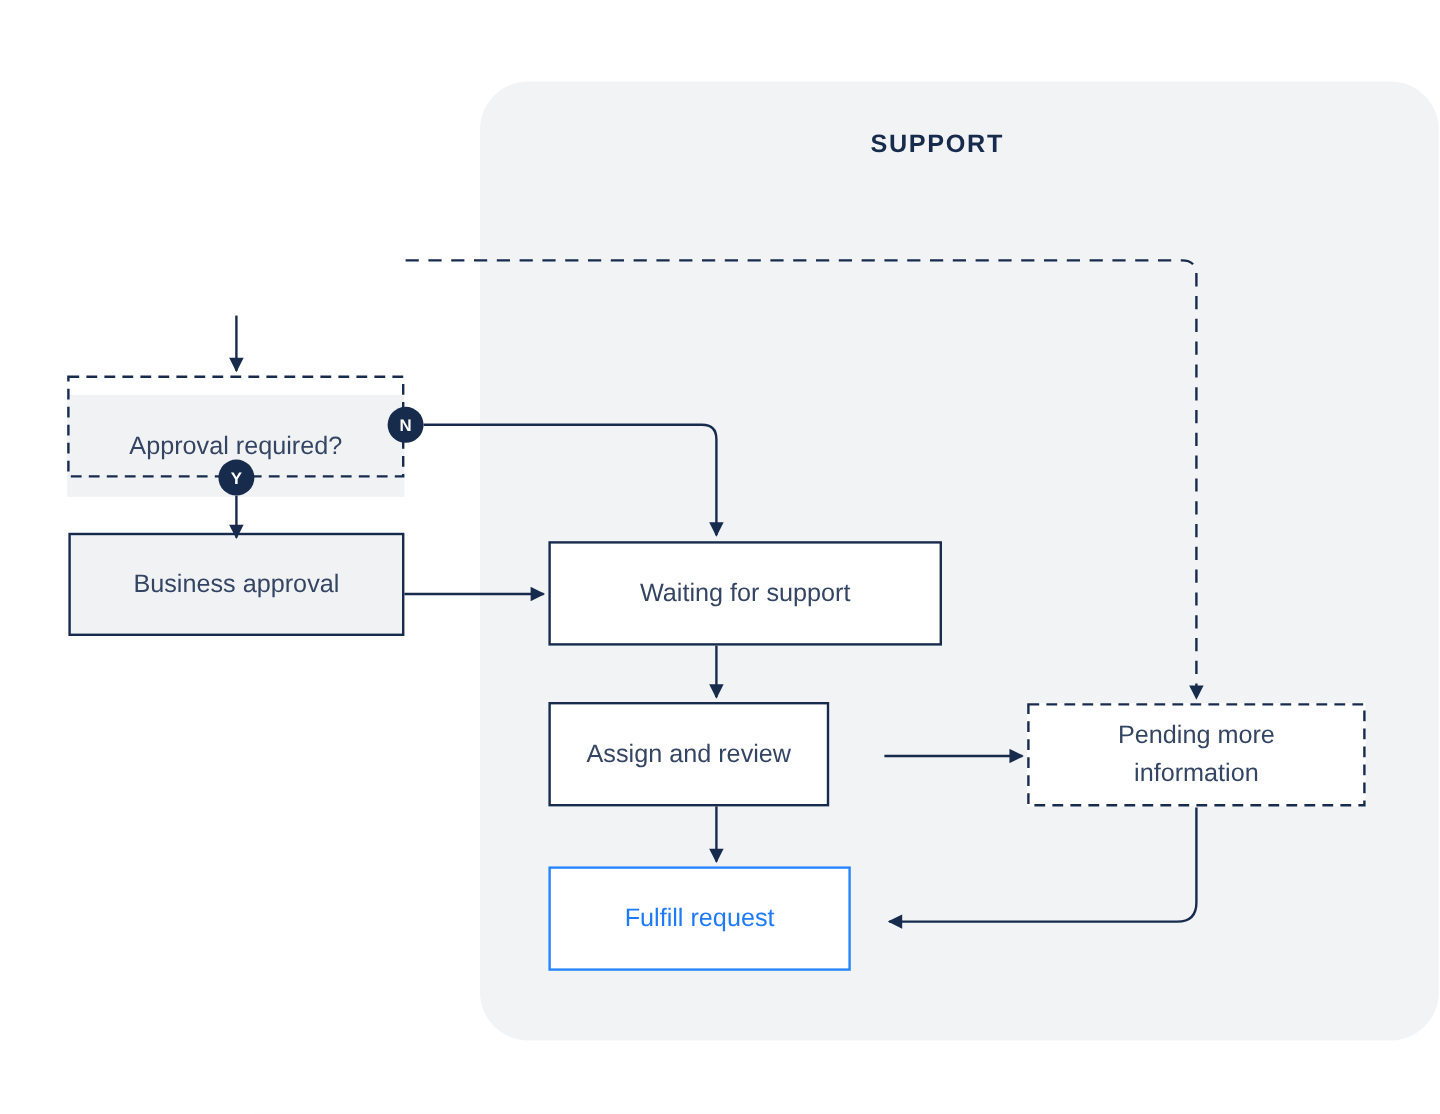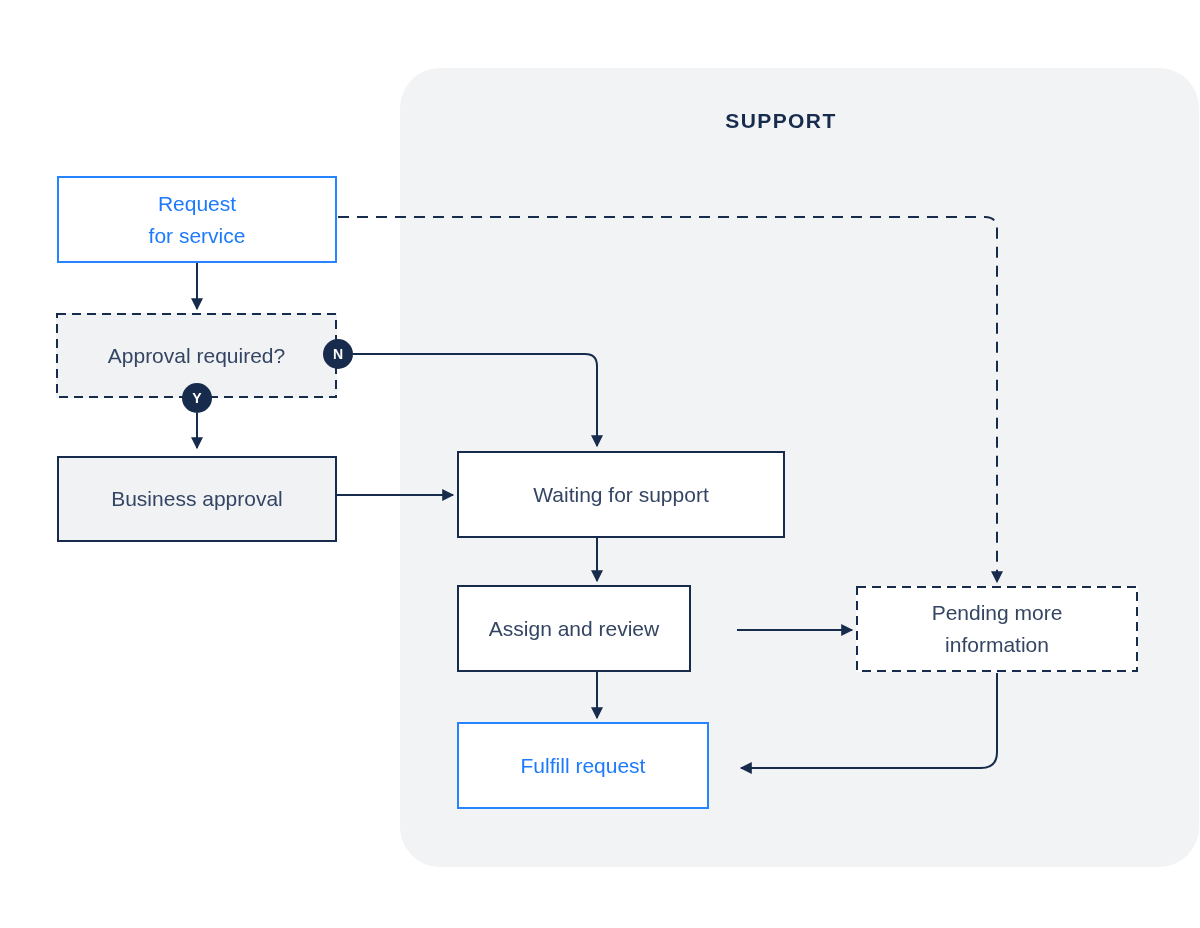--- a/index.html
+++ b/index.html
@@ -21,25 +21,25 @@
   .lane-label{position:absolute;width:280px;text-align:center;
     font-size:21px;font-weight:700;letter-spacing:1.4px;color:var(--navy);z-index:1;}
   .lane-label.customer{left:57px;top:107px;}
   .lane-label.support{left:641px;top:109px;}
 
   .node{position:absolute;display:flex;align-items:center;justify-content:center;
     text-align:center;font-size:21px;color:var(--text);z-index:1;line-height:32px;}
   .node.solid{border:2px solid var(--navy);}
   .node.blue{border:2px solid var(--blue);color:var(--blue-text);}
   .node.bg-white{background:var(--white);}
-  .node.bg-gray{background:var(--box-gray);}
+  .node.bg-gray{background:var(--box-gray);margin-top:16px;}
 
   .node.request{left:57px;top:176px;width:280px;height:87px;}
   .node.approval{left:56px;top:313px;width:281px;height:85px;}
-  .node.business{left:57px;top:456px;width:280px;height:86px;}
+  .node.business{left:57px;top:428px;width:280px;height:86px;}
   .node.waiting{left:457px;top:451px;width:328px;height:87px;}
   .node.assign{left:457px;top:585px;width:234px;height:87px;}
   .node.pending{left:856px;top:586px;width:282px;height:86px;}
   .node.fulfill{left:457px;top:722px;width:252px;height:87px;}
 
   svg.connectors{position:absolute;left:0;top:0;z-index:2;pointer-events:none;}
 
   .badge{position:absolute;width:30px;height:30px;border-radius:50%;
     background:var(--navy);color:#fff;font-size:14px;font-weight:700;
     display:flex;align-items:center;justify-content:center;z-index:3;}
@@ -48,26 +48,20 @@
 </style>
 </head>
 <body>
 
 <div class="canvas">
 
   <div class="lane-panel"></div>
 
   <div class="lane-label support">SUPPORT</div>
 
-  <div class="node request blue bg-white">
-    <div>
-      <div>Request</div>
-      <div>for service</div>
-    </div>
-  </div>
 
   <div class="node approval bg-gray">
     <div>Approval required?</div>
   </div>
 
   <div class="node business solid bg-gray">
     <div>Business approval</div>
   </div>
 
   <div class="node waiting solid bg-white">

